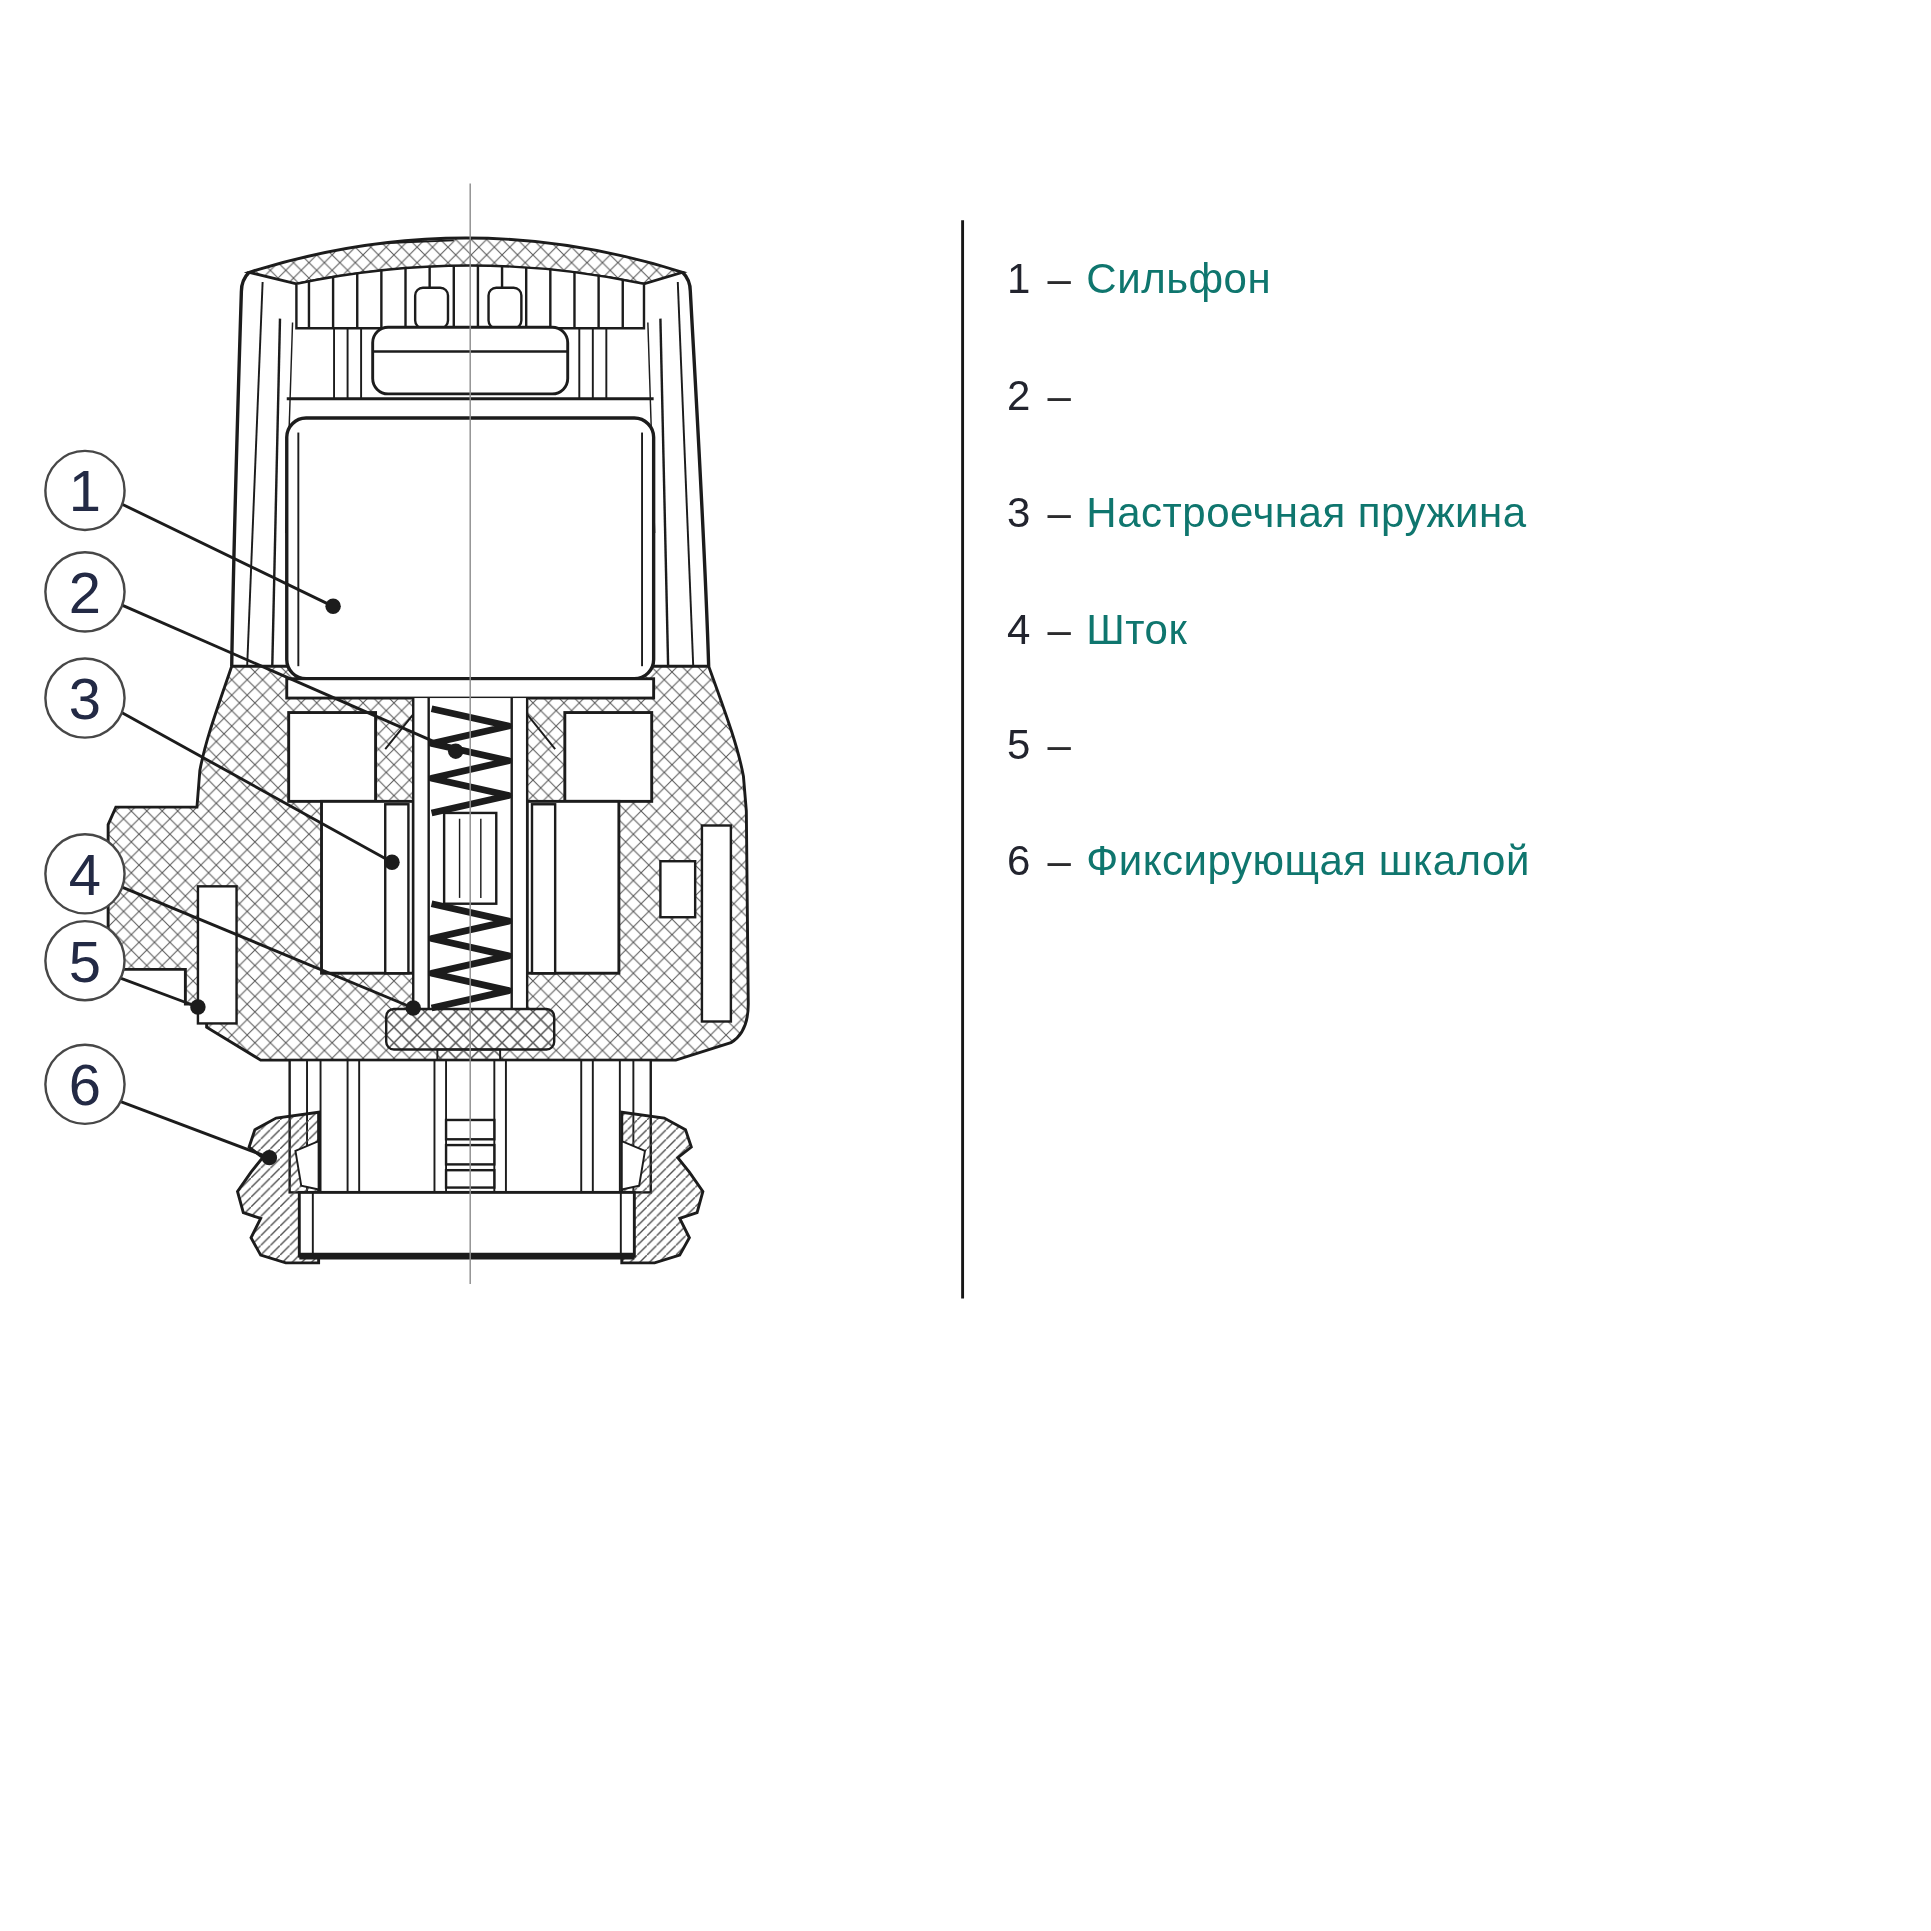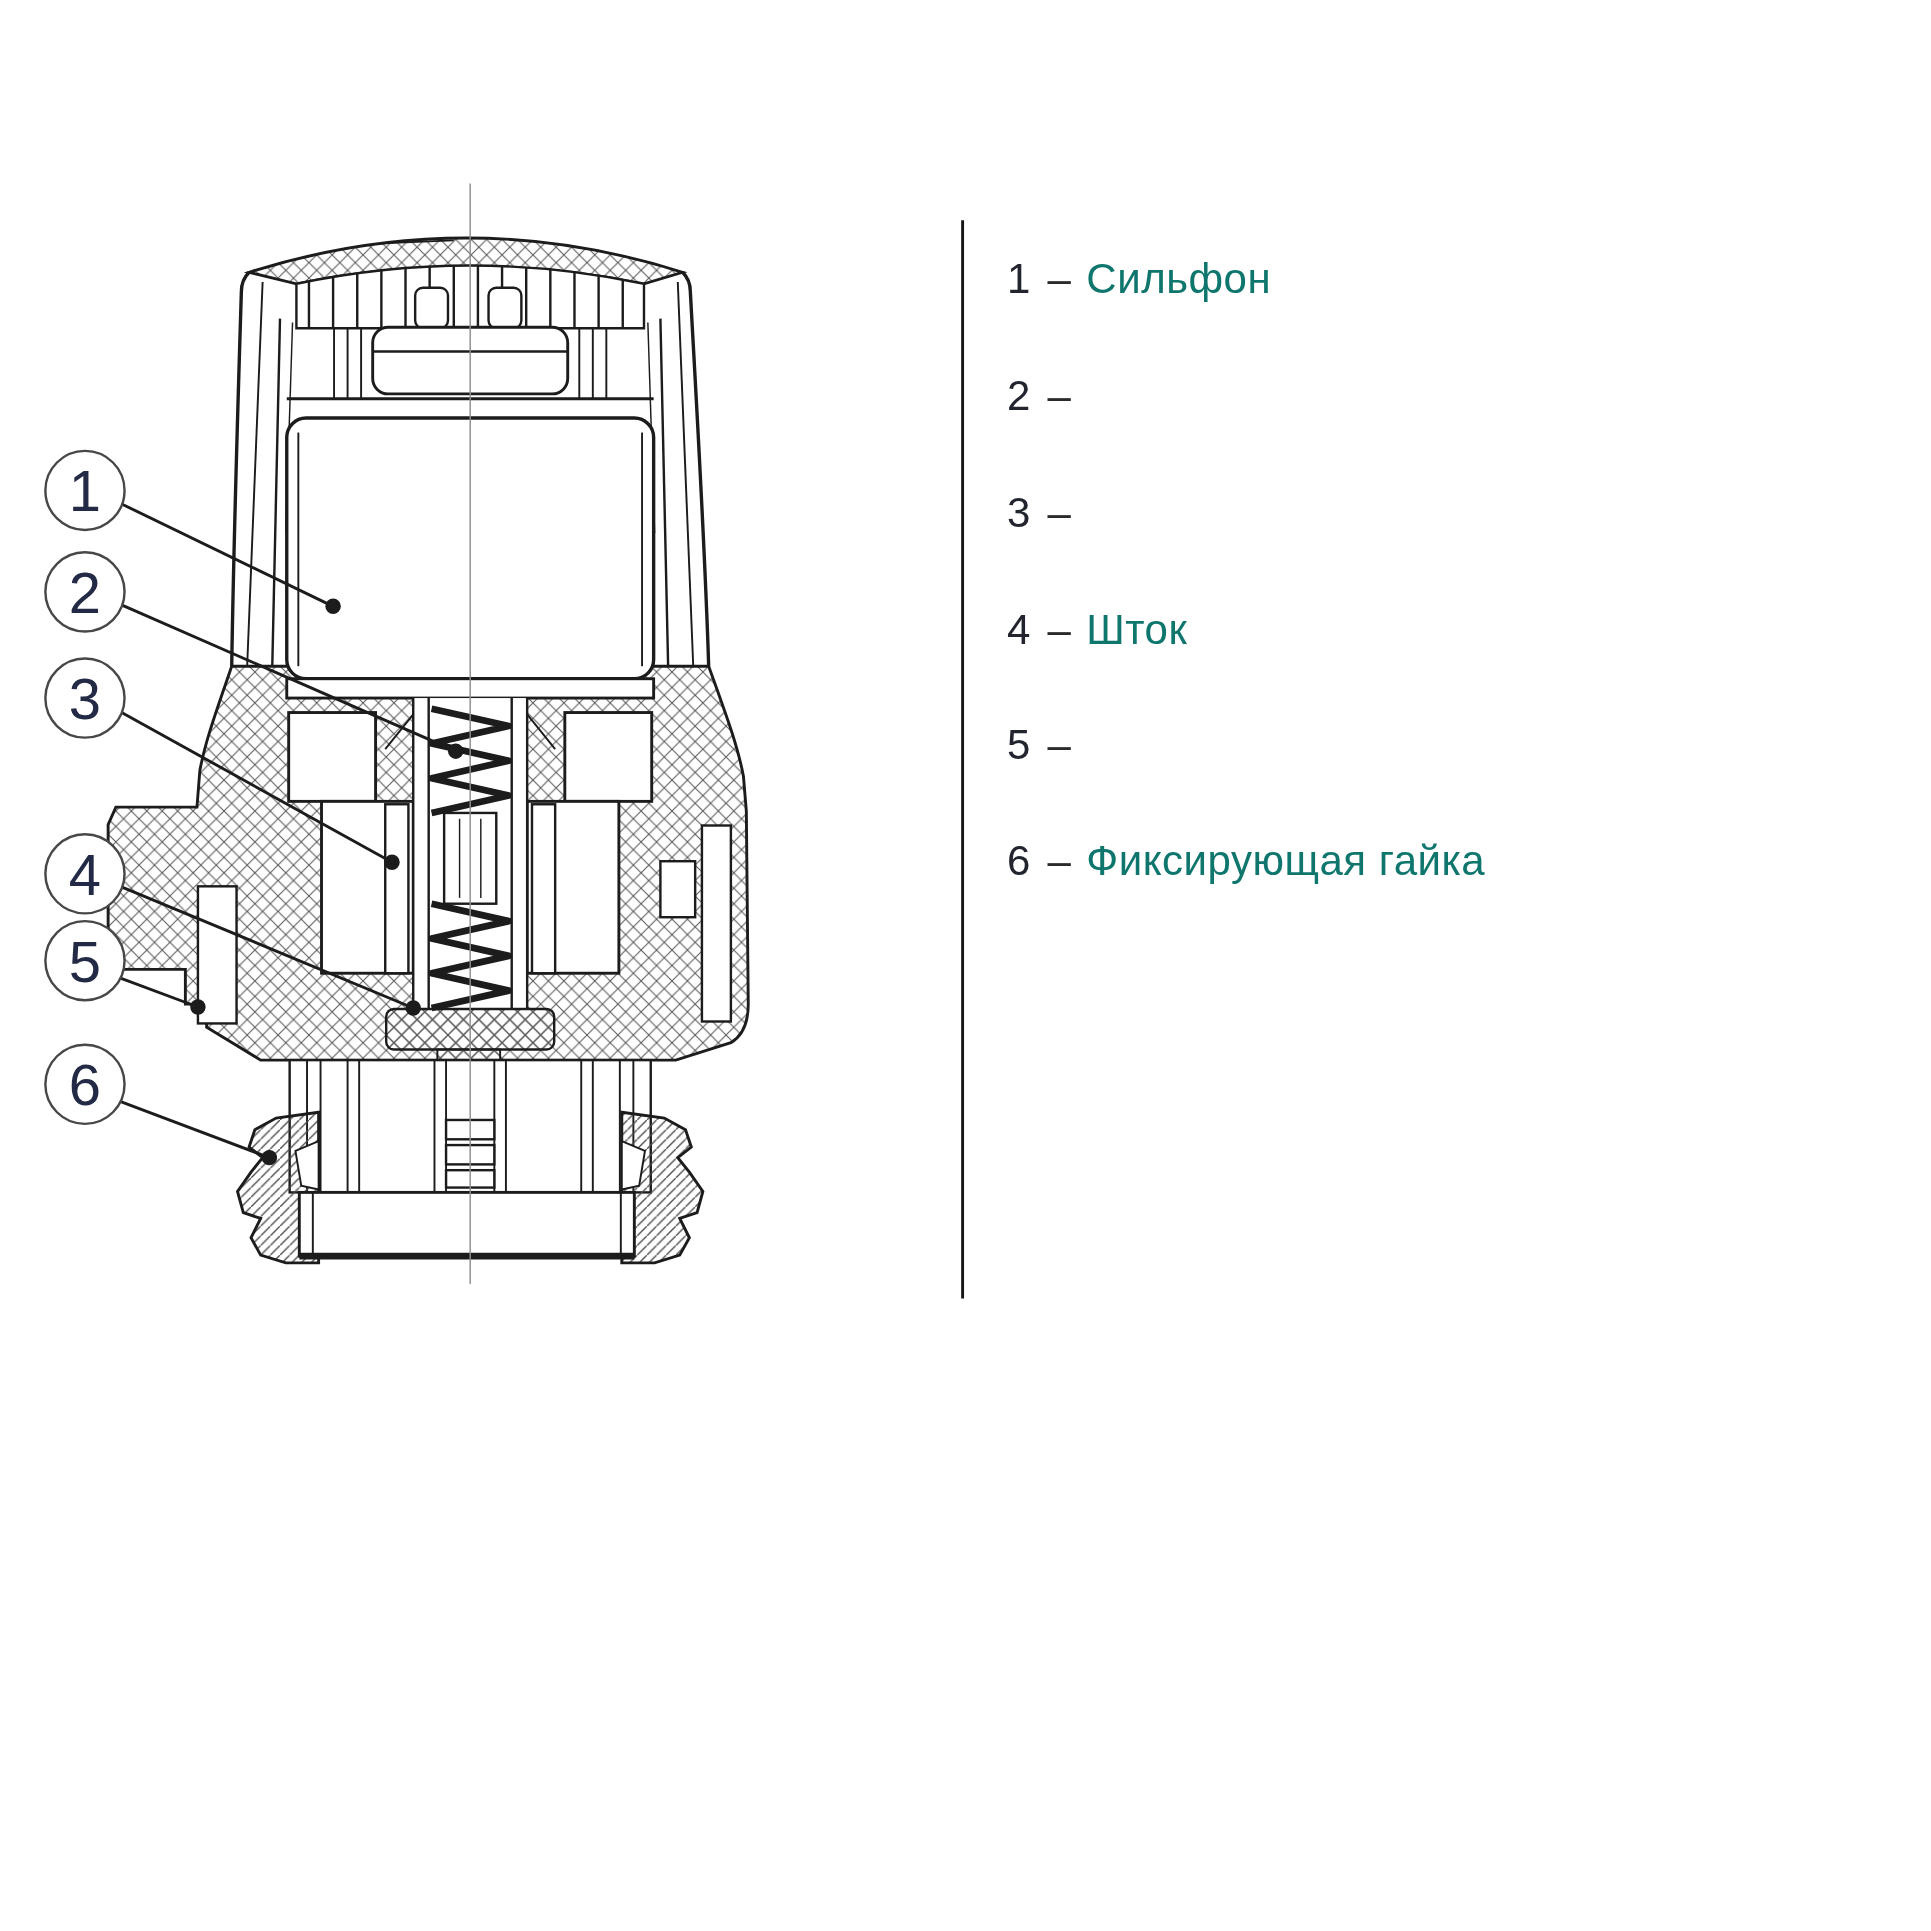--- a/index.html
+++ b/index.html
@@ -219,31 +219,32 @@
       <span class="dash">–</span>
       <span class="lbl">Сильфон</span>
     </div>
     <div class="legend-row" style="top:366px">
       <span class="num">2</span>
       <span class="dash">–</span>
     </div>
     <div class="legend-row" style="top:483px">
       <span class="num">3</span>
       <span class="dash">–</span>
+      <span class="lbl">Настроечная пружина</span>
     </div>
     <div class="legend-row" style="top:600px">
       <span class="num">4</span>
       <span class="dash">–</span>
       <span class="lbl">Шток</span>
     </div>
     <div class="legend-row" style="top:715px">
       <span class="num">5</span>
       <span class="dash">–</span>
     </div>
     <div class="legend-row" style="top:831px">
       <span class="num">6</span>
       <span class="dash">–</span>
-      <span class="lbl">Фиксирующая гайка</span>
+      <span class="lbl">Фиксирующая шкалой</span>
     </div>
   </div>
 
 </div>
 
 
 </body></html>

